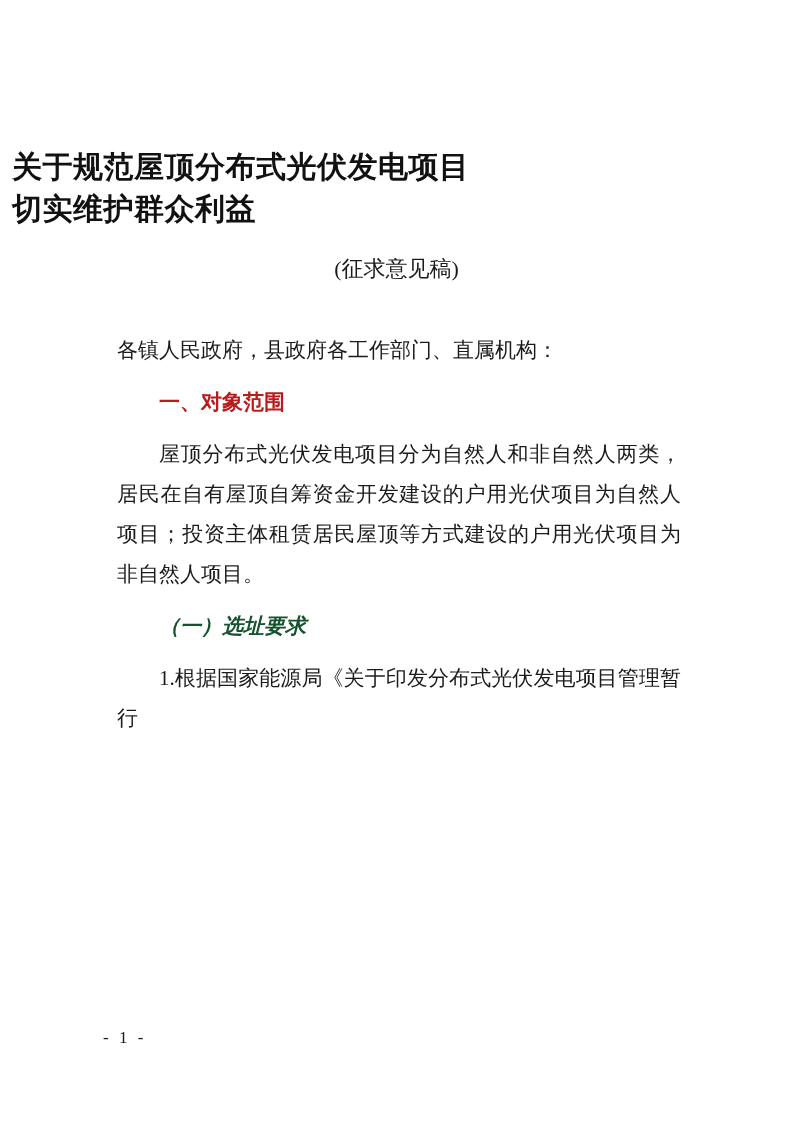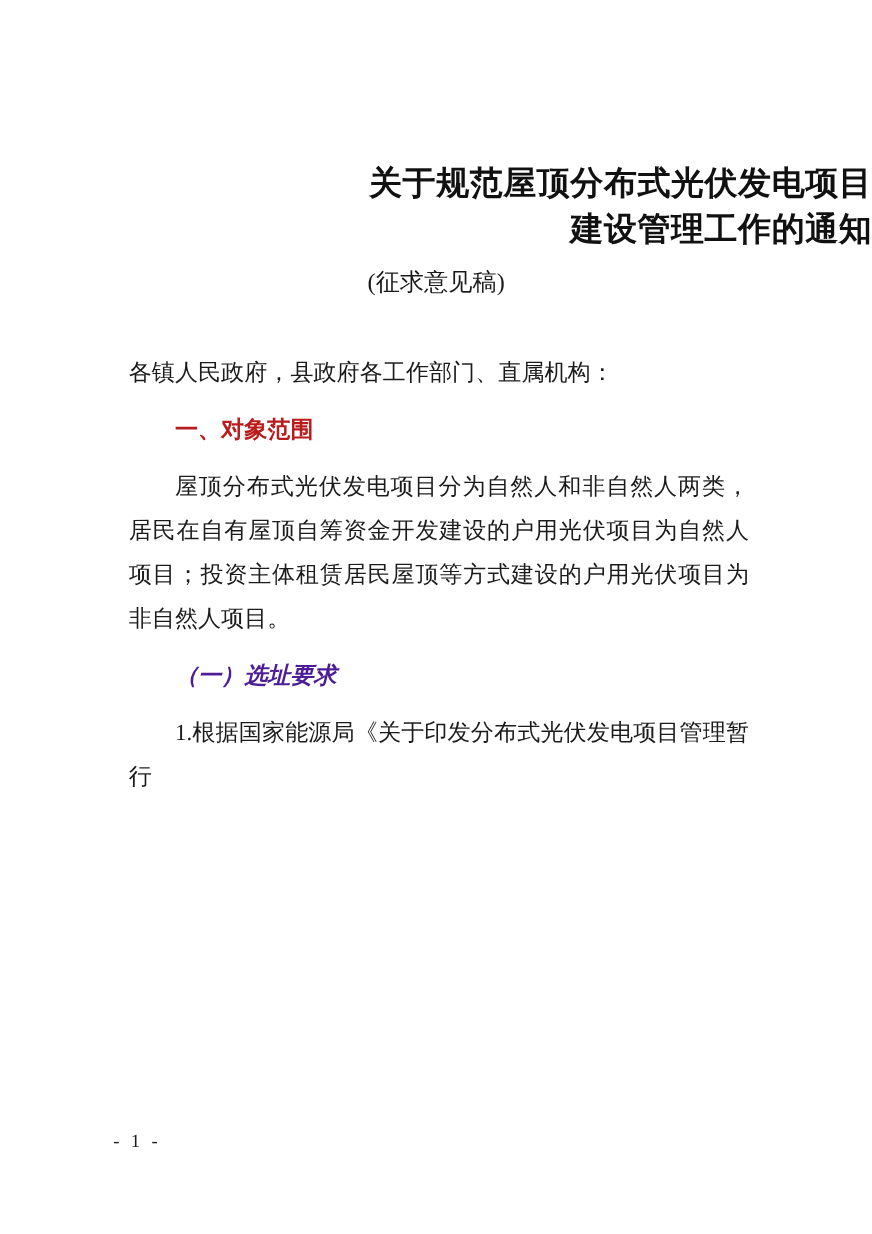--- a/index.html
+++ b/index.html
@@ -10,34 +10,34 @@
   .page {
     position: relative;
     width: 793px;
     height: 1122px;
     background: #ffffff;
     overflow: hidden;
     color: #1b1b1b;
     font-family: "Liberation Serif", "DejaVu Serif", serif;
   }
   .doc-title {
-    margin: 146px 0 0 0;
-    text-align: right;
+    margin: 146px 0 0 12px;
+    text-align: left;
     font-family: "DejaVu Sans", "Liberation Sans", sans-serif;
     font-weight: bold;
     font-size: 30px;
     line-height: 42px;
     color: #111111;
   }
   .doc-title .title-line {
     display: block;
     letter-spacing: 0.5px;
   }
   .doc-subtitle {
-    margin-top: 12px;
+    margin-top: 24px;
     text-align: center;
     font-size: 22px;
     line-height: 30px;
     font-family: "Liberation Serif", "DejaVu Serif", serif;
   }
   .doc-body {
     margin: 46px 0 0 105px;
     width: 588px;
     font-size: 21px;
     line-height: 40px;
@@ -56,40 +56,40 @@
   }
   .heading-bold {
     font-family: "DejaVu Sans", "Liberation Sans", sans-serif;
     font-weight: bold;
     color: #b91c1c;
   }
   .heading-kaiti {
     font-family: "Liberation Serif", "DejaVu Serif", serif;
     font-weight: bold;
     font-style: italic;
-    color: #4c1d95;
+    color: #14532d;
   }
   .page-number {
     position: absolute;
     left: 103px;
     top: 1026px;
     font-size: 17px;
     line-height: 24px;
     letter-spacing: 3px;
     font-family: "Liberation Serif", "DejaVu Serif", serif;
   }
 </style>
 </head>
 <body>
 
 <div class="page">
 
   <h1 class="doc-title">
     <span class="title-line">关于规范屋顶分布式光伏发电项目</span>
-    <span class="title-line">建设管理工作的通知</span>
+    <span class="title-line">切实维护群众利益</span>
   </h1>
 
   <div class="doc-subtitle">(征求意见稿)</div>
 
   <div class="doc-body">
     <p>各镇人民政府，县政府各工作部门、直属机构：</p>
 
 
     <h2 class="heading-bold indent">一、对象范围</h2>
 

